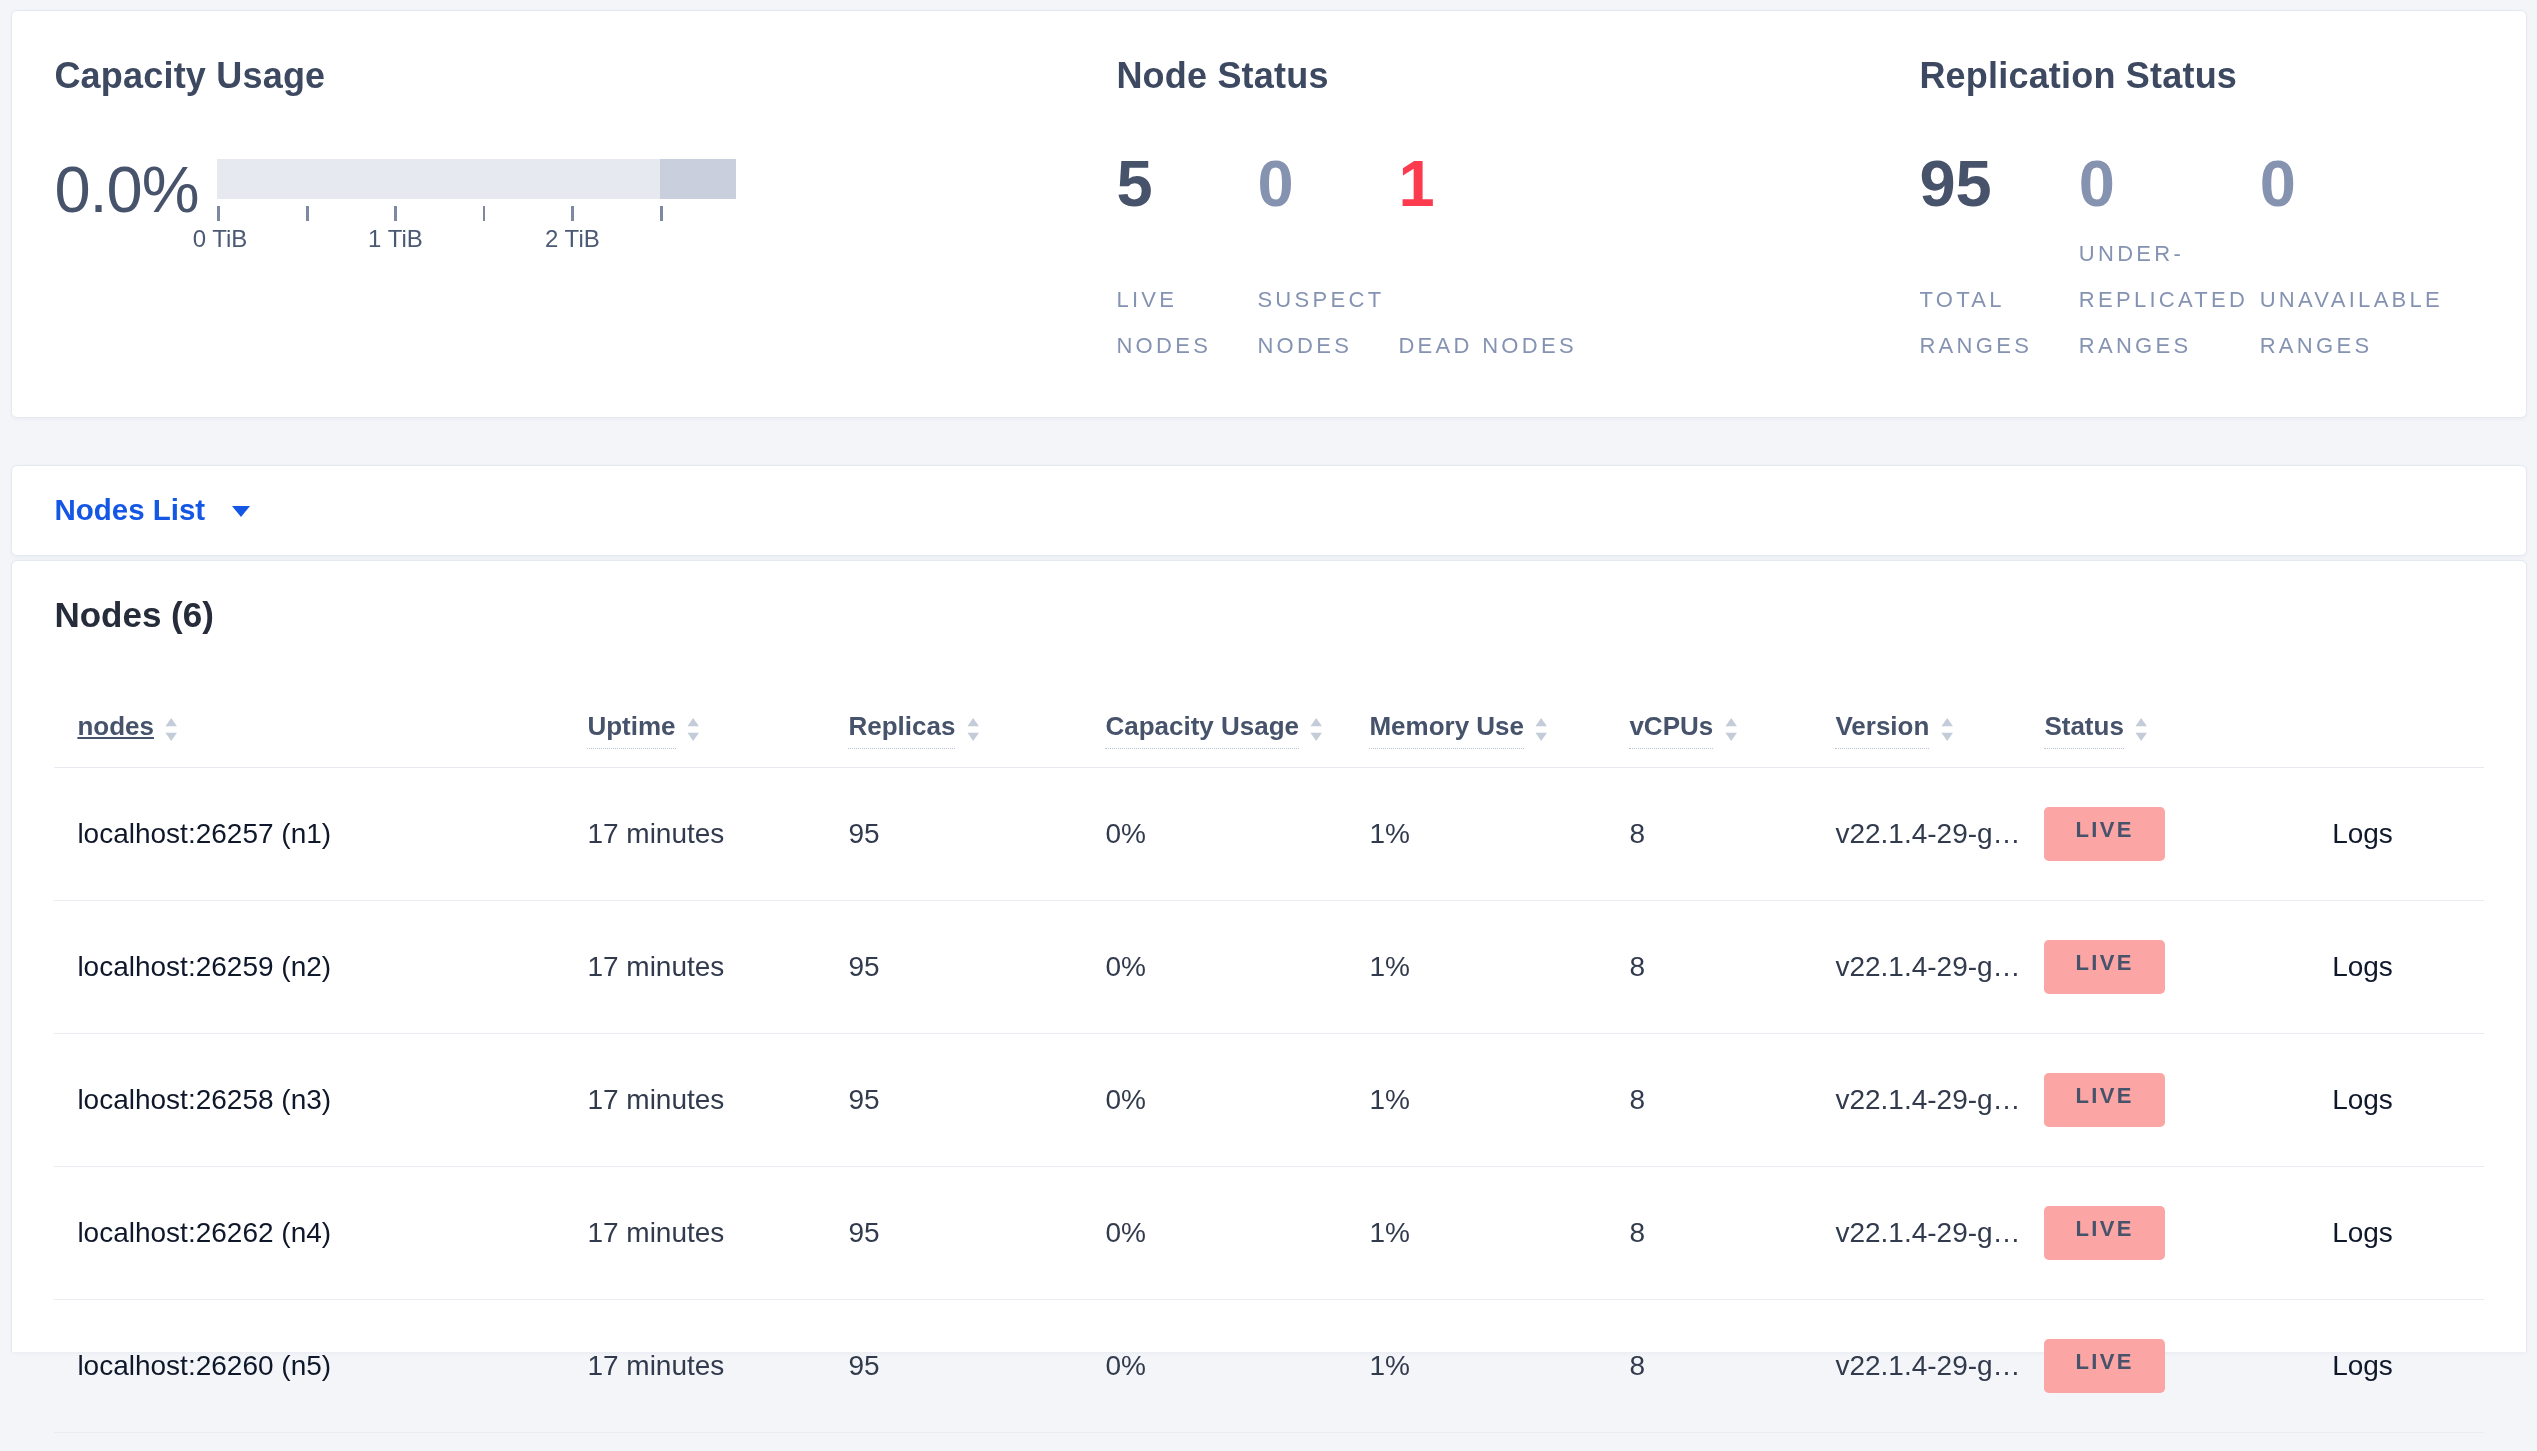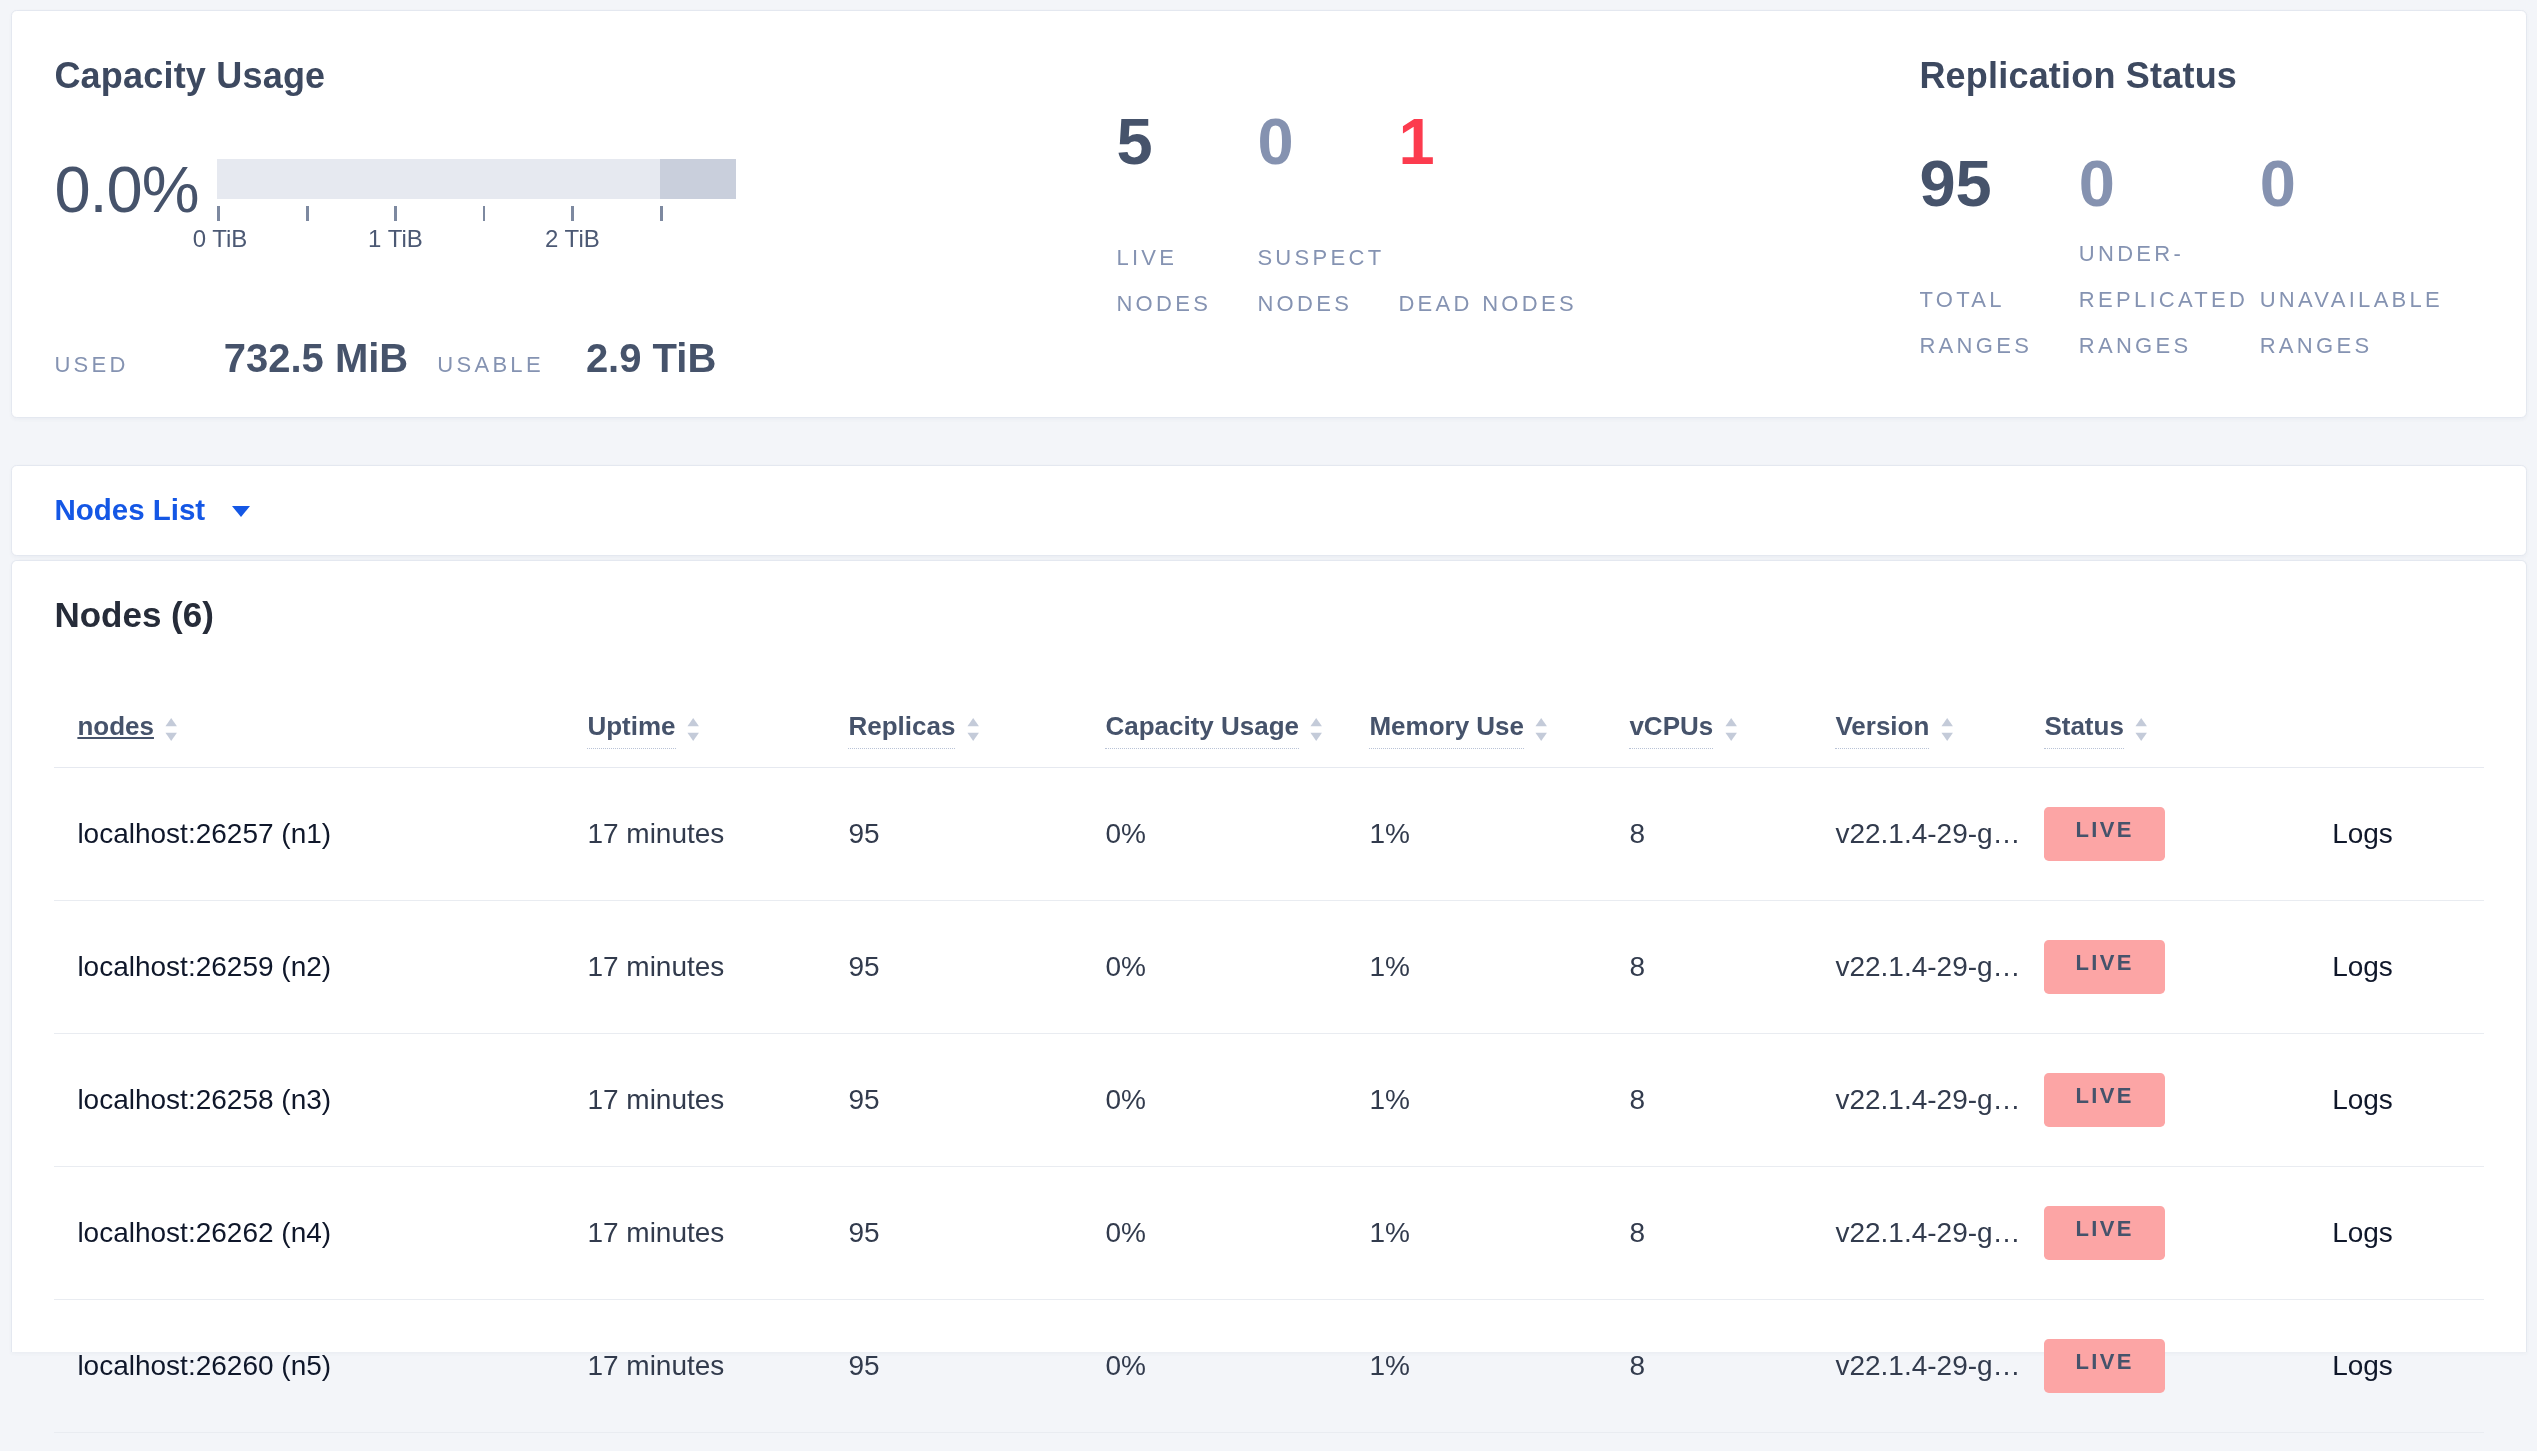--- a/index.html
+++ b/index.html
@@ -141,32 +141,24 @@
           <span class="gauge-tick" style="left:68.2%"></span>
           <span class="gauge-tick" style="left:85.3%"></span>
         </div>
         <div class="gauge-labels">
           <span class="gauge-label" style="left:0.5%">0 TiB</span>
           <span class="gauge-label" style="left:34.3%">1 TiB</span>
           <span class="gauge-label" style="left:68.4%">2 TiB</span>
         </div>
       </div>
     </div>
-    <div class="cap-stats">
-      <span class="mini-label">USED</span>
-      <span class="gap-a"></span>
-      <span class="cap-val">732.5 MiB</span>
-      <span class="gap-b"></span>
-      <span class="mini-label">USABLE</span>
-      <span class="gap-c"></span>
-      <span class="cap-val">2.9 TiB</span>
-    </div>
   </div>
 
   <div class="ov-col node-status">
+    <h2 class="panel-title">Node Status</h2>
     <div class="stats">
       <div class="stat">
         <div class="stat-value primary">5</div>
         <div class="stat-label">LIVE NODES</div>
       </div>
       <div class="stat">
         <div class="stat-value muted">0</div>
         <div class="stat-label">SUSPECT NODES</div>
       </div>
       <div class="stat">

